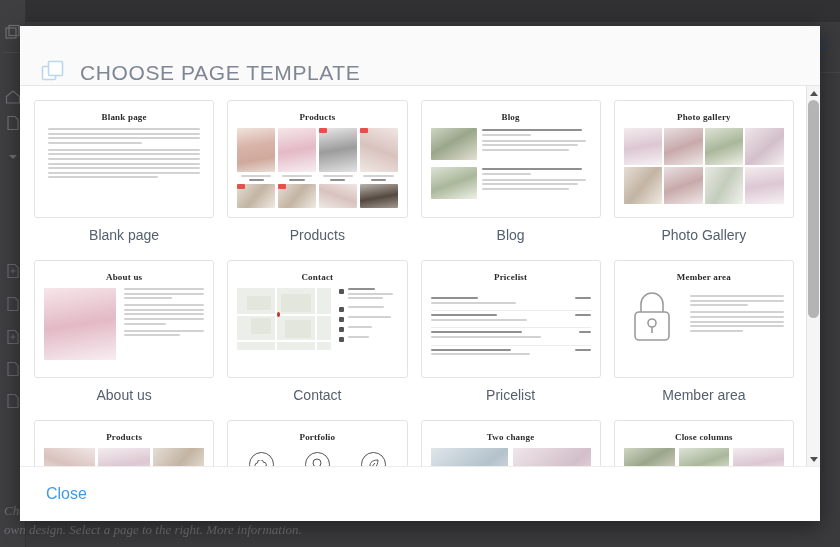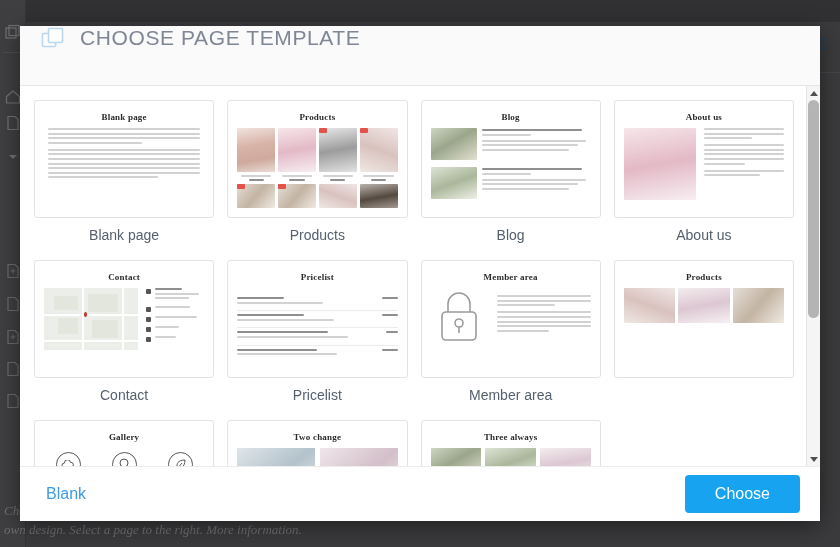--- a/index.html
+++ b/index.html
@@ -57,21 +57,21 @@
     width: 800px; height: 495px;
     background: #ffffff;
     box-shadow: 0 5px 22px rgba(0,0,0,.45);
     display: flex; flex-direction: column;
     overflow: hidden;
   }
   .modal-header {
     height: 60px; flex: 0 0 60px;
     background: #fafafa;
     border-bottom: 1px solid #e6e6e6;
-    display: flex; align-items: flex-start;
+    display: flex; align-items: flex-end;
     padding-left: 20px;
   }
   .hdr-icon { width: 26px; height: 26px; margin-right: 14px; flex: 0 0 26px; }
   .hdr-icon svg { display: block; }
   .hdr-title {
     font-size: 21px; color: #7f8694; letter-spacing: .6px;
     font-weight: 400;
   }
 
   .modal-body {
@@ -432,20 +432,36 @@
                   <div class="ln" style="width:96%"></div>
                     <div class="ln" style="width:88%"></div>
                     <div class="ln" style="width:80%"></div>
                 </div>
               </div>
             </div>
           </div>
           <div class="tpl-caption">Blog</div>
         </div>
 
+        <div class="tpl-cell">
+          <div class="tpl-card">
+            <div class="tpl-card-title">Photo gallery</div>
+            <div class="gal-grid">
+              <div class="gal-img img ph-g"></div>
+                <div class="gal-img img ph-b"></div>
+              <div class="gal-img img ph-d"></div>
+                <div class="gal-img img ph-c"></div>
+              <div class="gal-img img ph-h"></div>
+                <div class="gal-img img ph-b"></div>
+              <div class="gal-img img ph-f"></div>
+                <div class="gal-img img ph-g"></div>
+            </div>
+          </div>
+          <div class="tpl-caption">Photo Gallery</div>
+        </div>
 
         <div class="tpl-cell">
           <div class="tpl-card">
             <div class="tpl-card-title">About us</div>
             <div class="about-row">
               <div class="about-img img ph-pink"></div>
               <div class="about-txt">
                 <div class="para">
                     <div class="ln" style="width:100%"></div>
                     <div class="ln" style="width:100%"></div>
@@ -606,21 +622,21 @@
                 <div class="port-img img ph-g"></div>
                 <div class="port-img img ph-h"></div>
 
             </div>
           </div>
 
         </div>
 
         <div class="tpl-cell">
           <div class="tpl-card">
-            <div class="tpl-card-title">Gallery</div>
+            <div class="tpl-card-title">Portfolio</div>
             <div class="svc-grid">
               <div class="svc-col">
                 <div class="svc-circle">
                   <svg width="14" height="10" viewBox="0 0 14 10">
                       <path d="M3.5 8 a2.5 2.5 0 0 1 0-5 a3 3 0 0 1 6-.6 a2.3 2.3 0 0 1 1 4.6 z" fill="none" stroke="#555" stroke-width="1"></path>
                     </svg>
                 </div>
 
               </div>
               <div class="svc-col">
@@ -652,21 +668,21 @@
             <div class="two-grid">
               <div class="two-img img ph-i"></div>
                 <div class="two-img img ph-c"></div>
             </div>
           </div>
 
         </div>
 
         <div class="tpl-cell">
           <div class="tpl-card">
-            <div class="tpl-card-title">Three always</div>
+            <div class="tpl-card-title">Close columns</div>
             <div class="three-grid">
               <div>
                 <div class="three-img img ph-a"></div>
 
               </div>
               <div>
                 <div class="three-img img ph-d"></div>
 
               </div>
               <div>
@@ -688,16 +704,15 @@
       <div class="sb-track">
         <div class="sb-thumb" style="height: 62%; top: 0%;"></div>
       </div>
       <div class="sb-btn down">
           <span class="sb-arrow down"></span>
         </div>
     </div>
   </div>
 
   <div class="modal-footer">
-    <button class="btn-close">Blank</button>
-    <button class="btn-choose">Choose</button>
+    <button class="btn-close">Close</button>
   </div>
 </div>
 
 </body></html>

